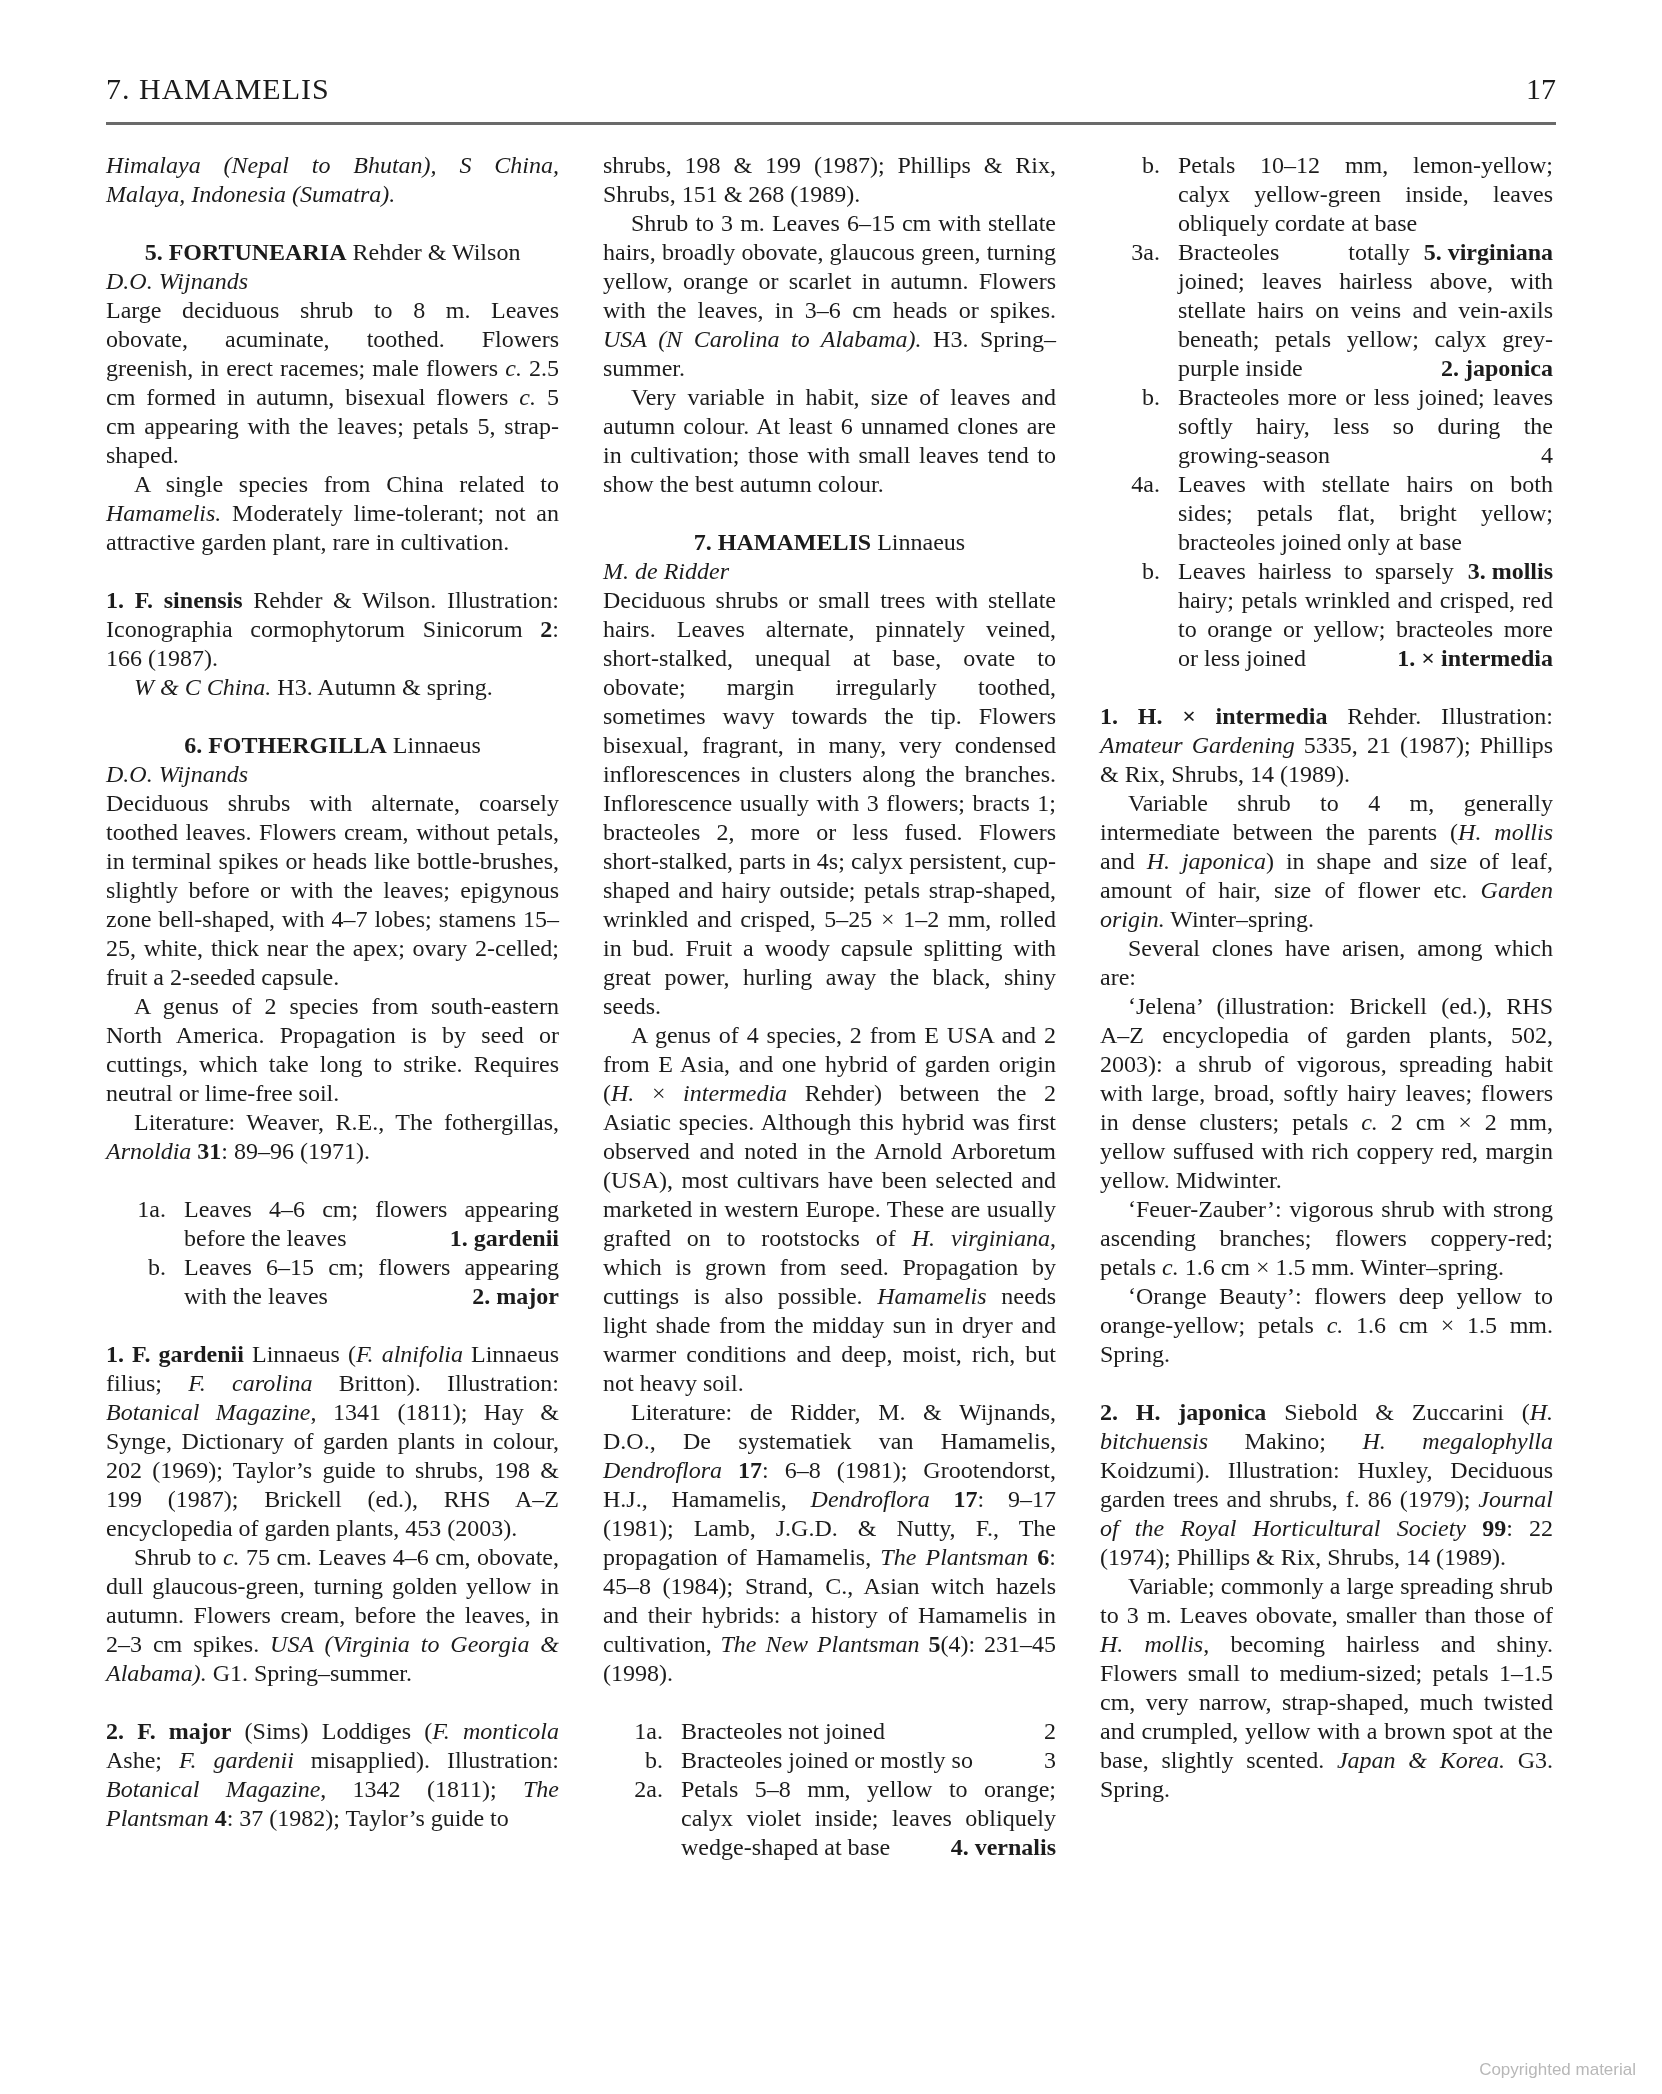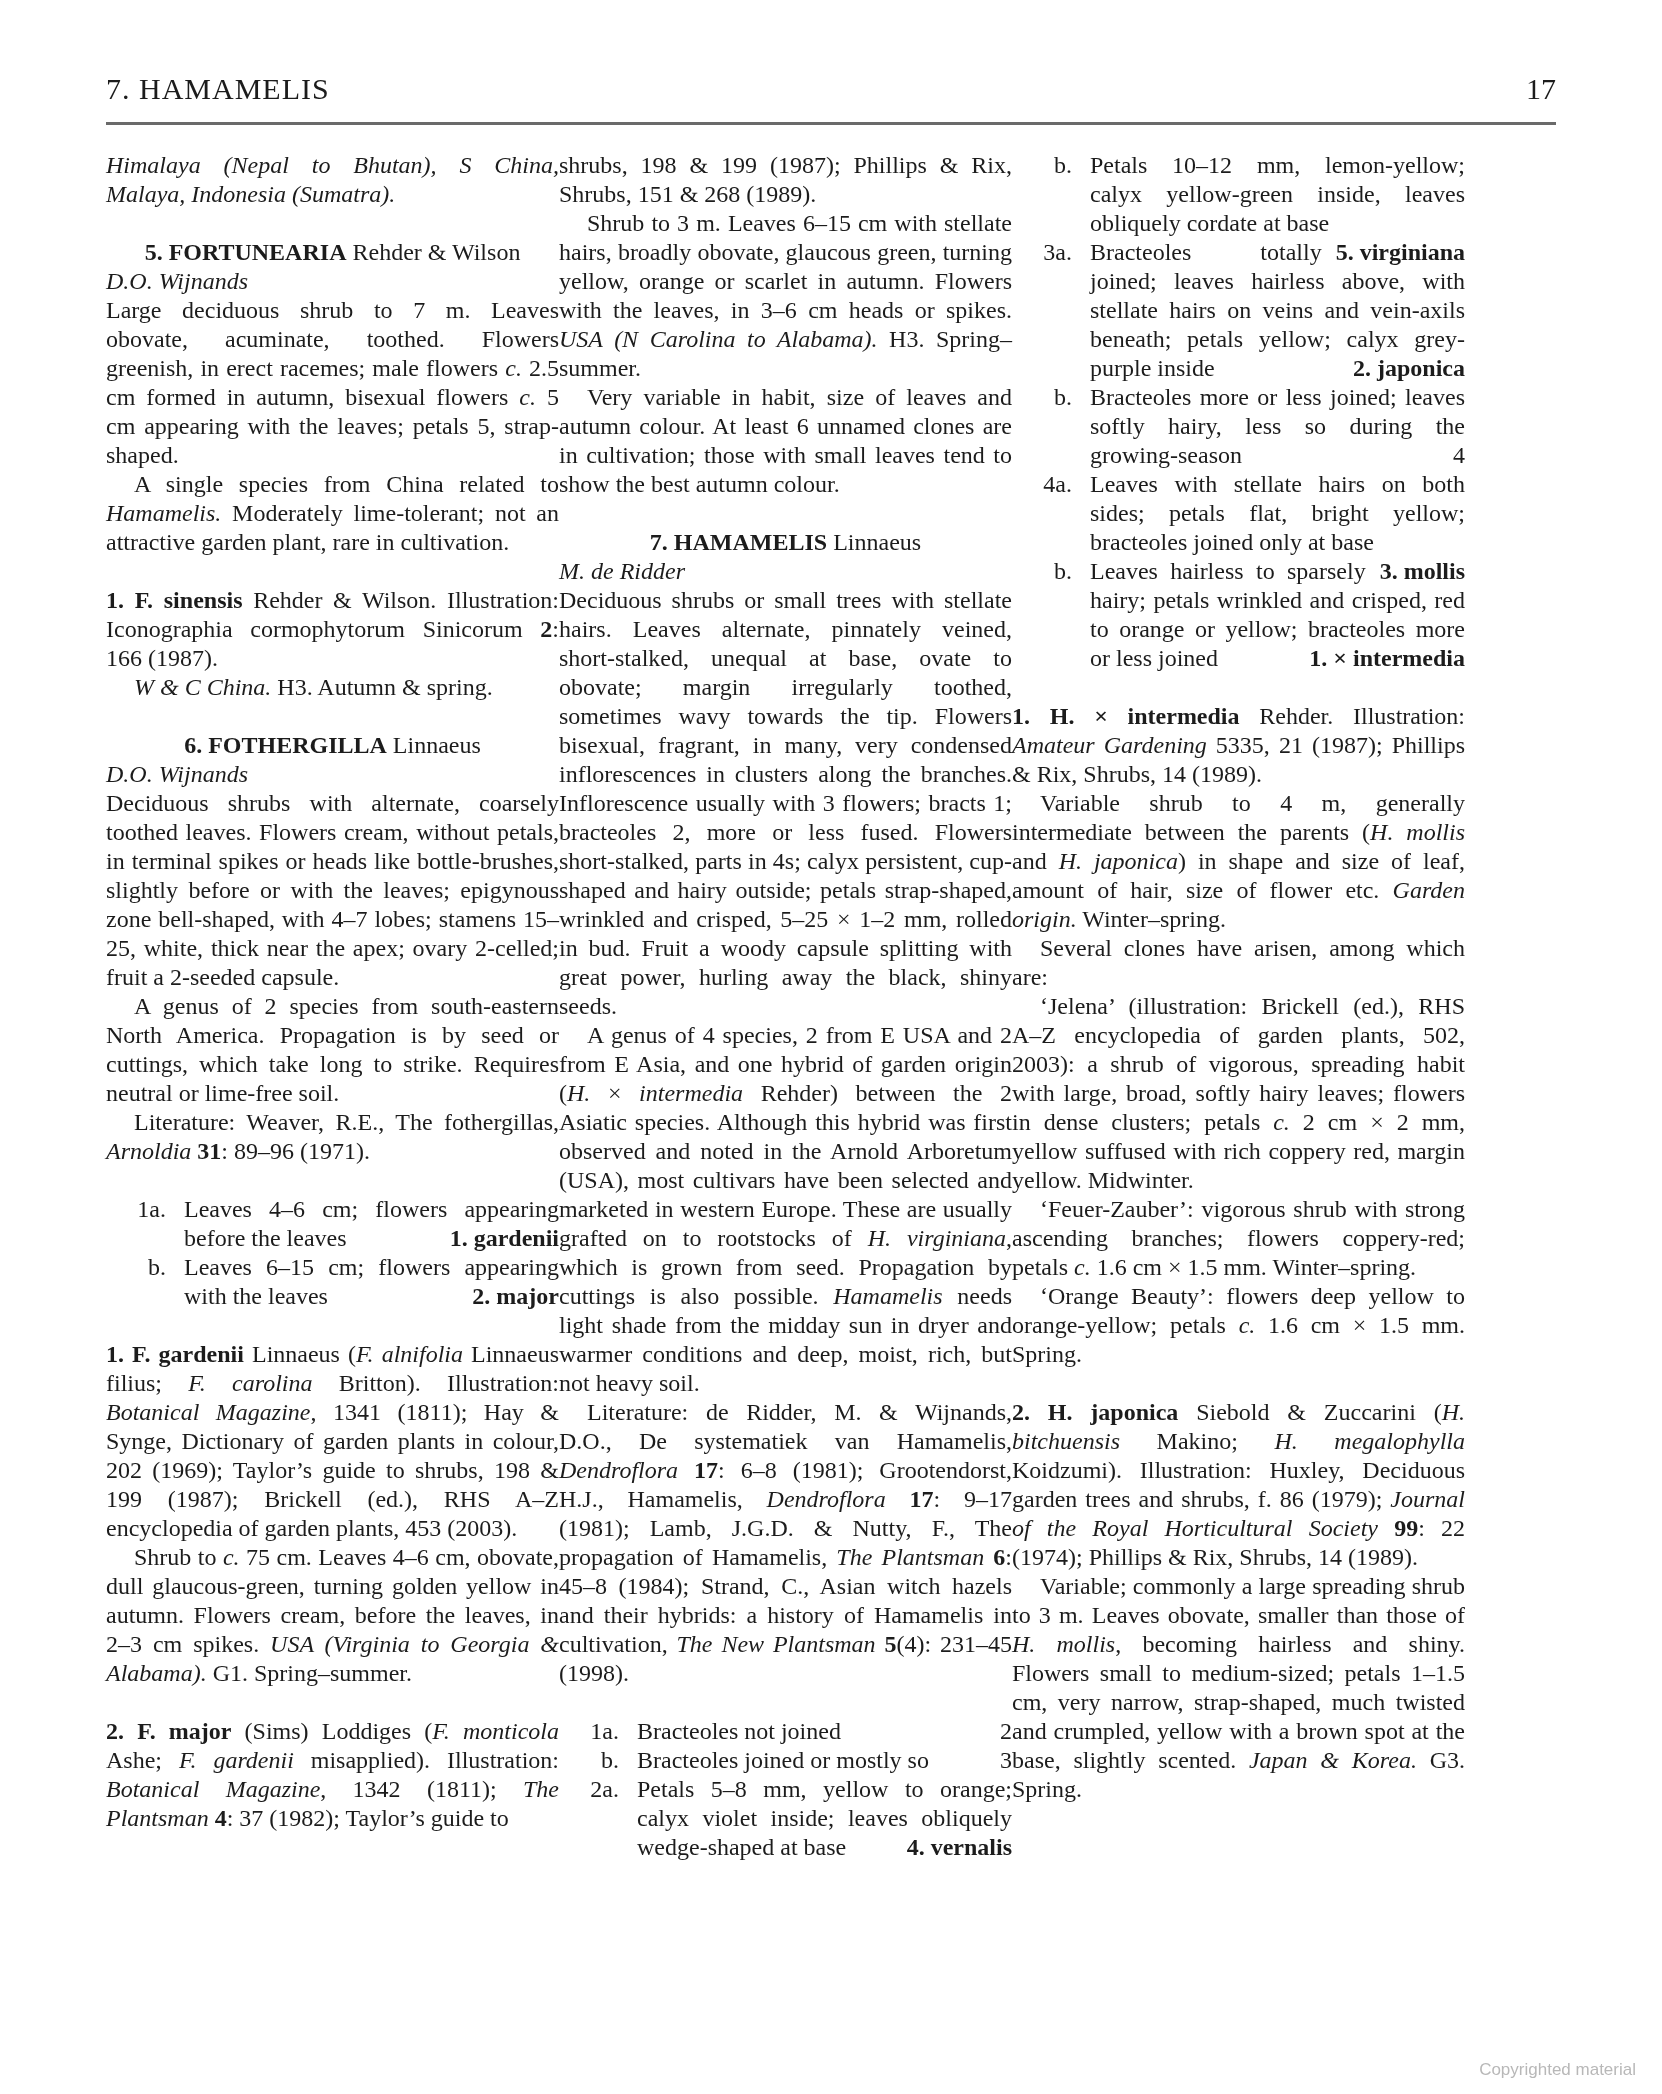--- a/index.html
+++ b/index.html
@@ -14,21 +14,21 @@
     overflow:hidden;
   }
   .page-header{
     display:flex;justify-content:space-between;align-items:baseline;
     font-size:30px;line-height:34px;
   }
   .running-title{letter-spacing:1px;}
   .page-number{letter-spacing:0;}
   .rule{border-top:3px solid #6a6a6a;margin-top:16px;}
   .columns{
-    display:flex;margin-top:26px;
+    display:flex;gap:44px;margin-top:26px;
   }
   .col{
     width:453px;flex:0 0 453px;
     font-size:24px;line-height:29px;
   }
   .blk{margin:0;text-align:justify;}
   .blk.space{margin-top:29px;}
   .blk.indent{text-indent:28px;}
   .blk.heading{text-align:center;}
   .r-n{font-style:normal;font-weight:normal;}
@@ -56,21 +56,21 @@
   <div class="page-header">
     <span class="running-title">7. HAMAMELIS</span>
     <span class="page-number">17</span>
   </div>
   <div class="rule"></div>
   <div class="columns">
     <div class="col">
         <p class="blk para"><span class="r-i">Himalaya (Nepal to Bhutan), S China, Malaya, Indonesia (Sumatra).</span></p>
         <p class="blk heading space"><span class="r-b">5. FORTUNEARIA</span><span class="r-n"> Rehder &amp; Wilson</span></p>
         <p class="blk para"><span class="r-i">D.O. Wijnands</span></p>
-        <p class="blk para"><span class="r-n">Large deciduous shrub to 7 m. Leaves obovate, acuminate, toothed. Flowers greenish, in erect racemes; male flowers </span><span class="r-i">c.</span><span class="r-n"> 2.5 cm formed in autumn, bisexual flowers </span><span class="r-i">c.</span><span class="r-n"> 5 cm appearing with the leaves; petals 5, strap-shaped.</span></p>
+        <p class="blk para"><span class="r-n">Large deciduous shrub to 8 m. Leaves obovate, acuminate, toothed. Flowers greenish, in erect racemes; male flowers </span><span class="r-i">c.</span><span class="r-n"> 2.5 cm formed in autumn, bisexual flowers </span><span class="r-i">c.</span><span class="r-n"> 5 cm appearing with the leaves; petals 5, strap-shaped.</span></p>
         <p class="blk para indent"><span class="r-n">A single species from China related to </span><span class="r-i">Hamamelis.</span><span class="r-n"> Moderately lime-tolerant; not an attractive garden plant, rare in cultivation.</span></p>
         <p class="blk para space"><span class="r-b">1. F. sinensis</span><span class="r-n"> Rehder &amp; Wilson. Illustration: Iconographia cormophytorum Sinicorum </span><span class="r-b">2</span><span class="r-n">: 166 (1987).</span></p>
         <p class="blk para indent"><span class="r-i">W &amp; C China.</span><span class="r-n"> H3. Autumn &amp; spring.</span></p>
         <p class="blk heading space"><span class="r-b">6. FOTHERGILLA</span><span class="r-n"> Linnaeus</span></p>
         <p class="blk para"><span class="r-i">D.O. Wijnands</span></p>
         <p class="blk para"><span class="r-n">Deciduous shrubs with alternate, coarsely toothed leaves. Flowers cream, without petals, in terminal spikes or heads like bottle-brushes, slightly before or with the leaves; epigynous zone bell-shaped, with 4–7 lobes; stamens 15–25, white, thick near the apex; ovary 2-celled; fruit a 2-seeded capsule.</span></p>
         <p class="blk para indent"><span class="r-n">A genus of 2 species from south-eastern North America. Propagation is by seed or cuttings, which take long to strike. Requires neutral or lime-free soil.</span></p>
         <p class="blk para indent"><span class="r-n">Literature: Weaver, R.E., The fothergillas, </span><span class="r-i">Arnoldia </span><span class="r-b">31</span><span class="r-n">: 89–96 (1971).</span></p>
         <p class="blk key space"><span class="key-label">1a.</span><span class="r-n">Leaves 4–6 cm; flowers appearing before the leaves</span><span class="key-result">1. gardenii</span></p>
         <p class="blk key"><span class="key-label">b.</span><span class="r-n">Leaves 6–15 cm; flowers appearing with the leaves</span><span class="key-result">2. major</span></p>

